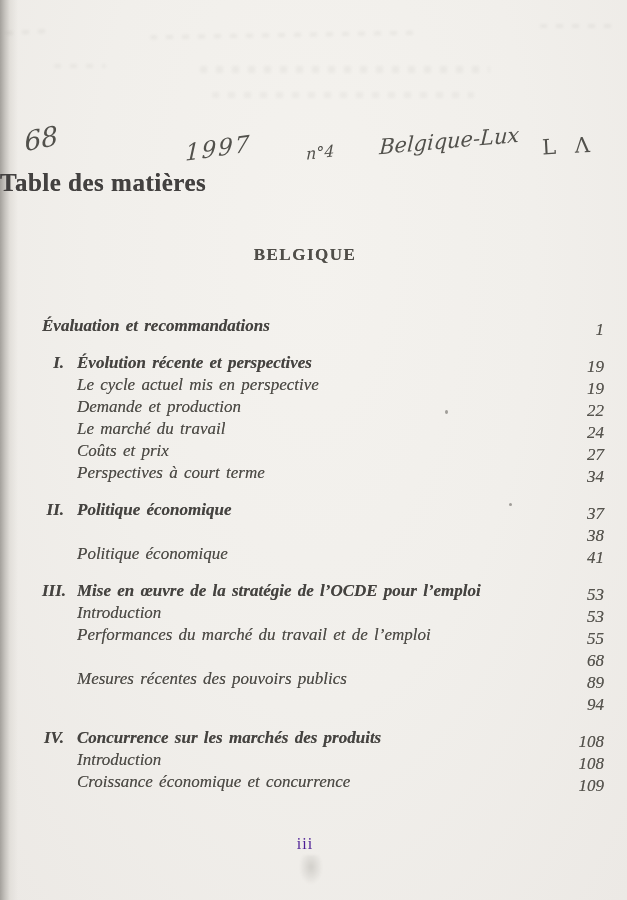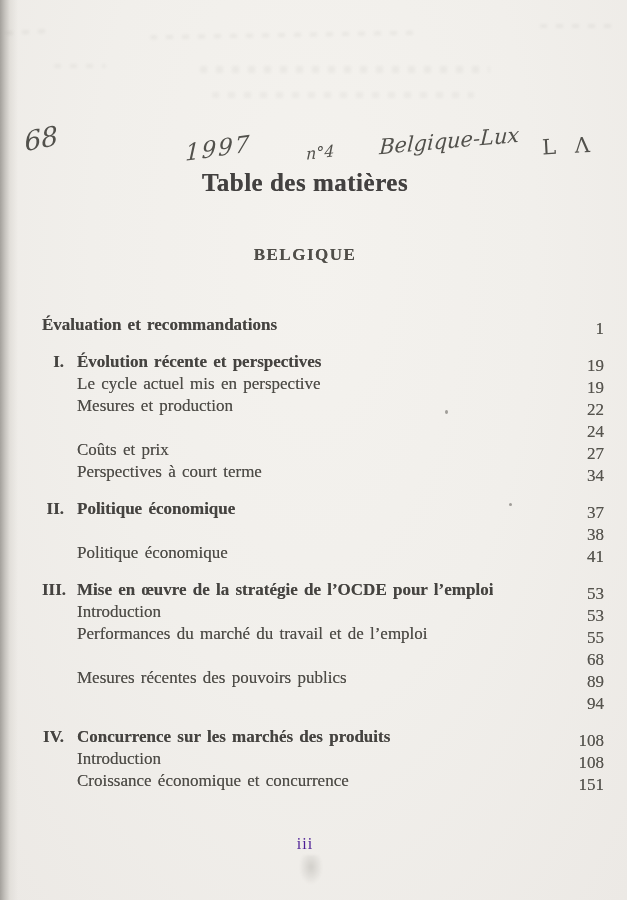--- a/index.html
+++ b/index.html
@@ -47,37 +47,37 @@
     opacity: 0.92;
     white-space: nowrap;
   }
   .hw-serial   { left: 24px;  top: 123px; font-size: 27px; transform: rotate(-11deg) skewX(-6deg); }
   .hw-year     { left: 185px; top: 135px; font-size: 23px; transform: rotate(-8deg) skewX(-10deg); letter-spacing: 2px; }
   .hw-issue    { left: 306px; top: 143px; font-size: 16px; transform: rotate(-7deg) skewX(-8deg); }
   .hw-country  { left: 379px; top: 129px; font-size: 21px; transform: rotate(-5deg) skewX(-8deg); }
   .hw-initials { left: 542px; top: 134px; font-size: 21px; transform: rotate(-3deg); letter-spacing: 6px; font-style: normal; }
   .doc-title {
     position: absolute; top: 169px; left: 0; width: 610px;
-    text-align: center; font-size: 25px; font-weight: 700;
+    text-align: left; font-size: 25px; font-weight: 700;
     color: #434140; letter-spacing: 0.5px;
     text-shadow: 0 0 0.6px rgba(67,65,64,.8);
   }
   .country-header {
     position: absolute; top: 245px; left: 0; width: 610px;
     text-align: center; font-size: 17px; font-weight: 700;
     color: #504e49; letter-spacing: 1.5px;
     text-shadow: 0 0 0.5px rgba(80,78,73,.7);
   }
   .toc {
     position: absolute; top: 314px; left: 0; width: 610px;
     padding: 0 6px 0 42px; box-sizing: border-box;
     font-size: 17px; color: #4d4b46; word-spacing: 2px;
     text-shadow: 0 0 0.5px rgba(77,75,70,.65);
   }
-  .toc-row { display: flex; align-items: center; height: 22px; }
+  .toc-row { display: flex; align-items: flex-end; height: 22px; font-style: italic; }
   .toc-row.gap { margin-top: 15px; }
   .toc-numeral { width: 22px; text-align: right; font-weight: 700; flex: 0 0 auto; }
   .toc-spacer-gap { width: 13px; flex: 0 0 auto; }
   .toc-row.bold .toc-label, .toc-row.bold .toc-numeral { font-weight: 700; color: #454340; }
   .toc-label { flex: 0 1 auto; white-space: nowrap; overflow: hidden; }
   .toc-page {
     margin-left: auto; width: 38px; text-align: right; flex: 0 0 auto;
     color: #56544e; transform: translateY(4px);
   }
   .folio {
@@ -126,26 +126,27 @@
   </div>
       <div class="toc-row sub">
     <span class="toc-numeral"></span>
     <span class="toc-spacer-gap"></span>
     <span class="toc-label">Le cycle actuel mis en perspective</span>
     <span class="toc-page">19</span>
   </div>
       <div class="toc-row sub">
     <span class="toc-numeral"></span>
     <span class="toc-spacer-gap"></span>
-    <span class="toc-label">Mesures et production</span>
+    <span class="toc-label">Demande et production</span>
     <span class="toc-page">22</span>
   </div>
       <div class="toc-row sub">
     <span class="toc-numeral"></span>
     <span class="toc-spacer-gap"></span>
+    <span class="toc-label">Le marché du travail</span>
     <span class="toc-page">24</span>
   </div>
       <div class="toc-row sub">
     <span class="toc-numeral"></span>
     <span class="toc-spacer-gap"></span>
     <span class="toc-label">Coûts et prix</span>
     <span class="toc-page">27</span>
   </div>
       <div class="toc-row sub">
     <span class="toc-numeral"></span>
@@ -213,19 +214,19 @@
       <div class="toc-row sub">
     <span class="toc-numeral"></span>
     <span class="toc-spacer-gap"></span>
     <span class="toc-label">Introduction</span>
     <span class="toc-page">108</span>
   </div>
       <div class="toc-row sub">
     <span class="toc-numeral"></span>
     <span class="toc-spacer-gap"></span>
     <span class="toc-label">Croissance économique et concurrence</span>
-    <span class="toc-page">151</span>
+    <span class="toc-page">109</span>
   </div>
     </div>
 
   <div class="folio">iii</div>
 
 </div>
 
 </body></html>

